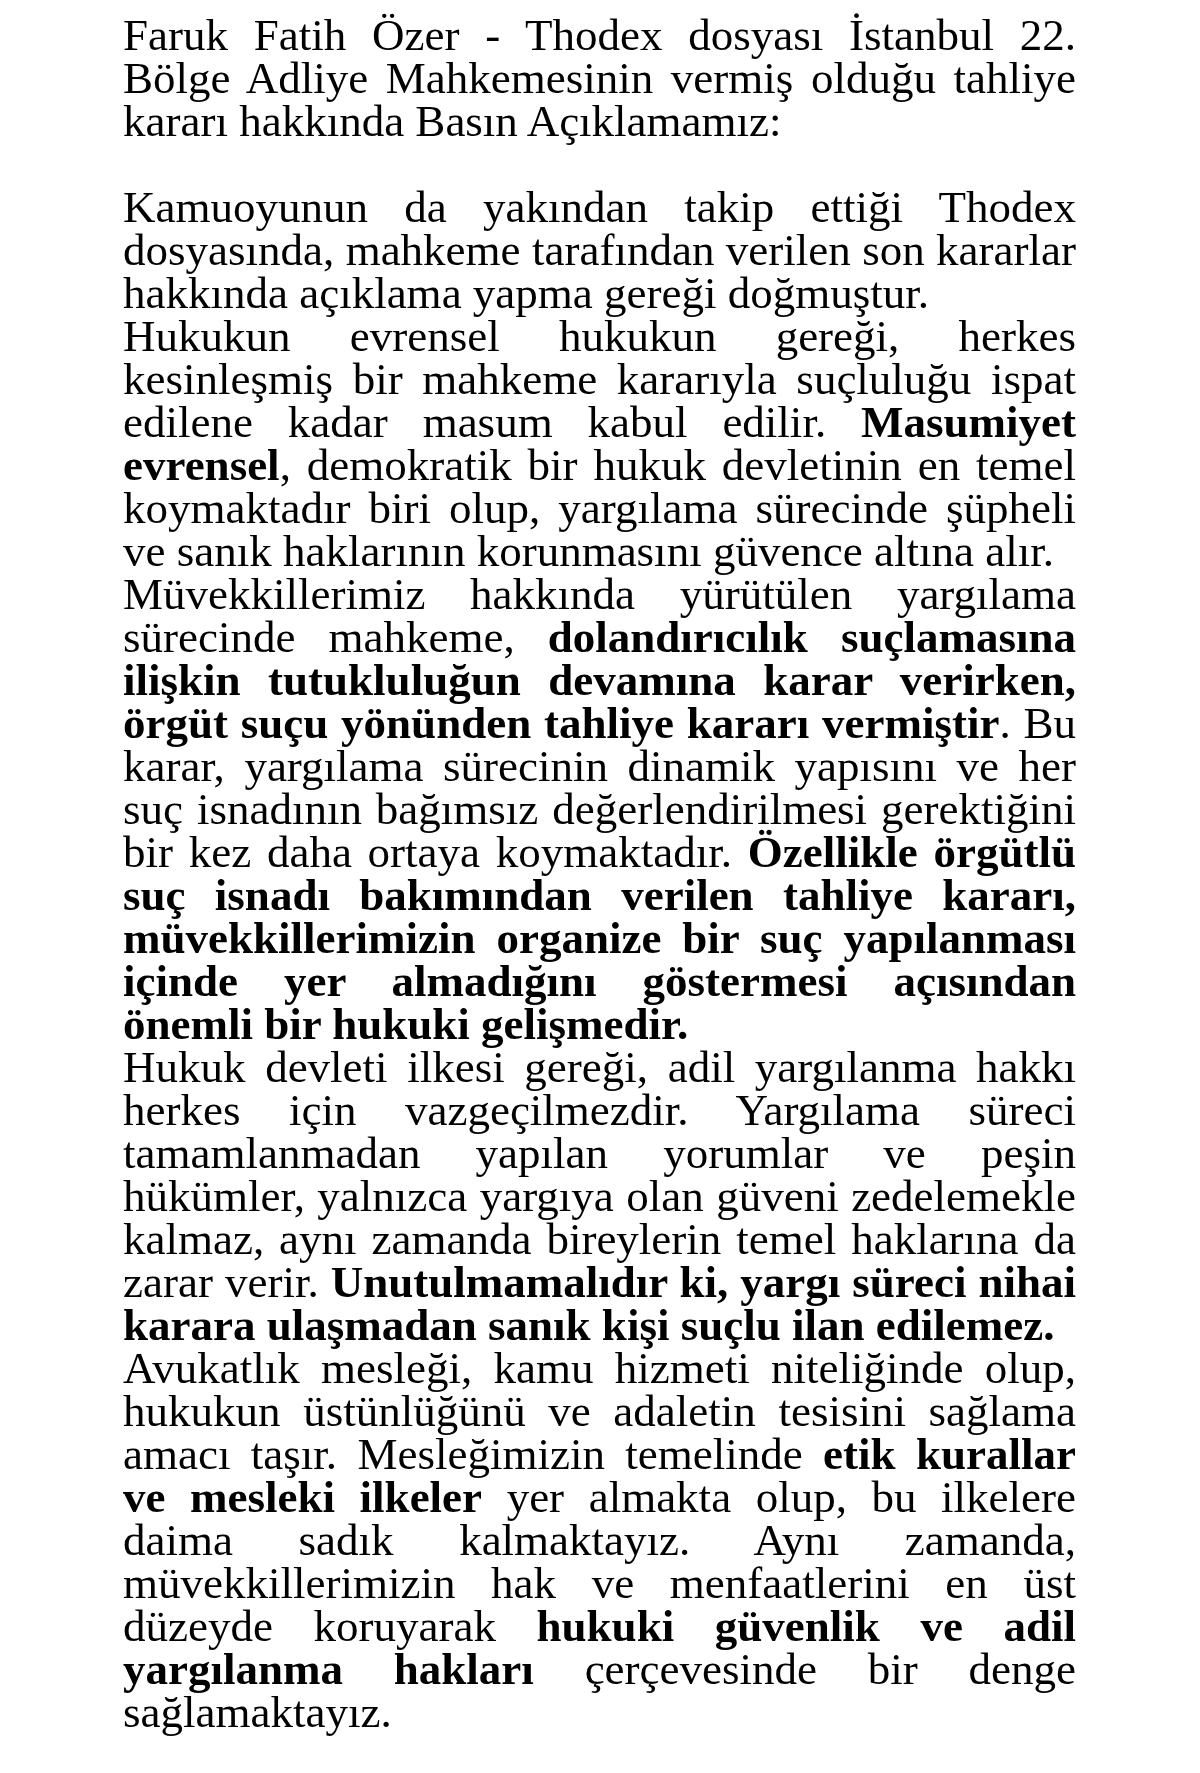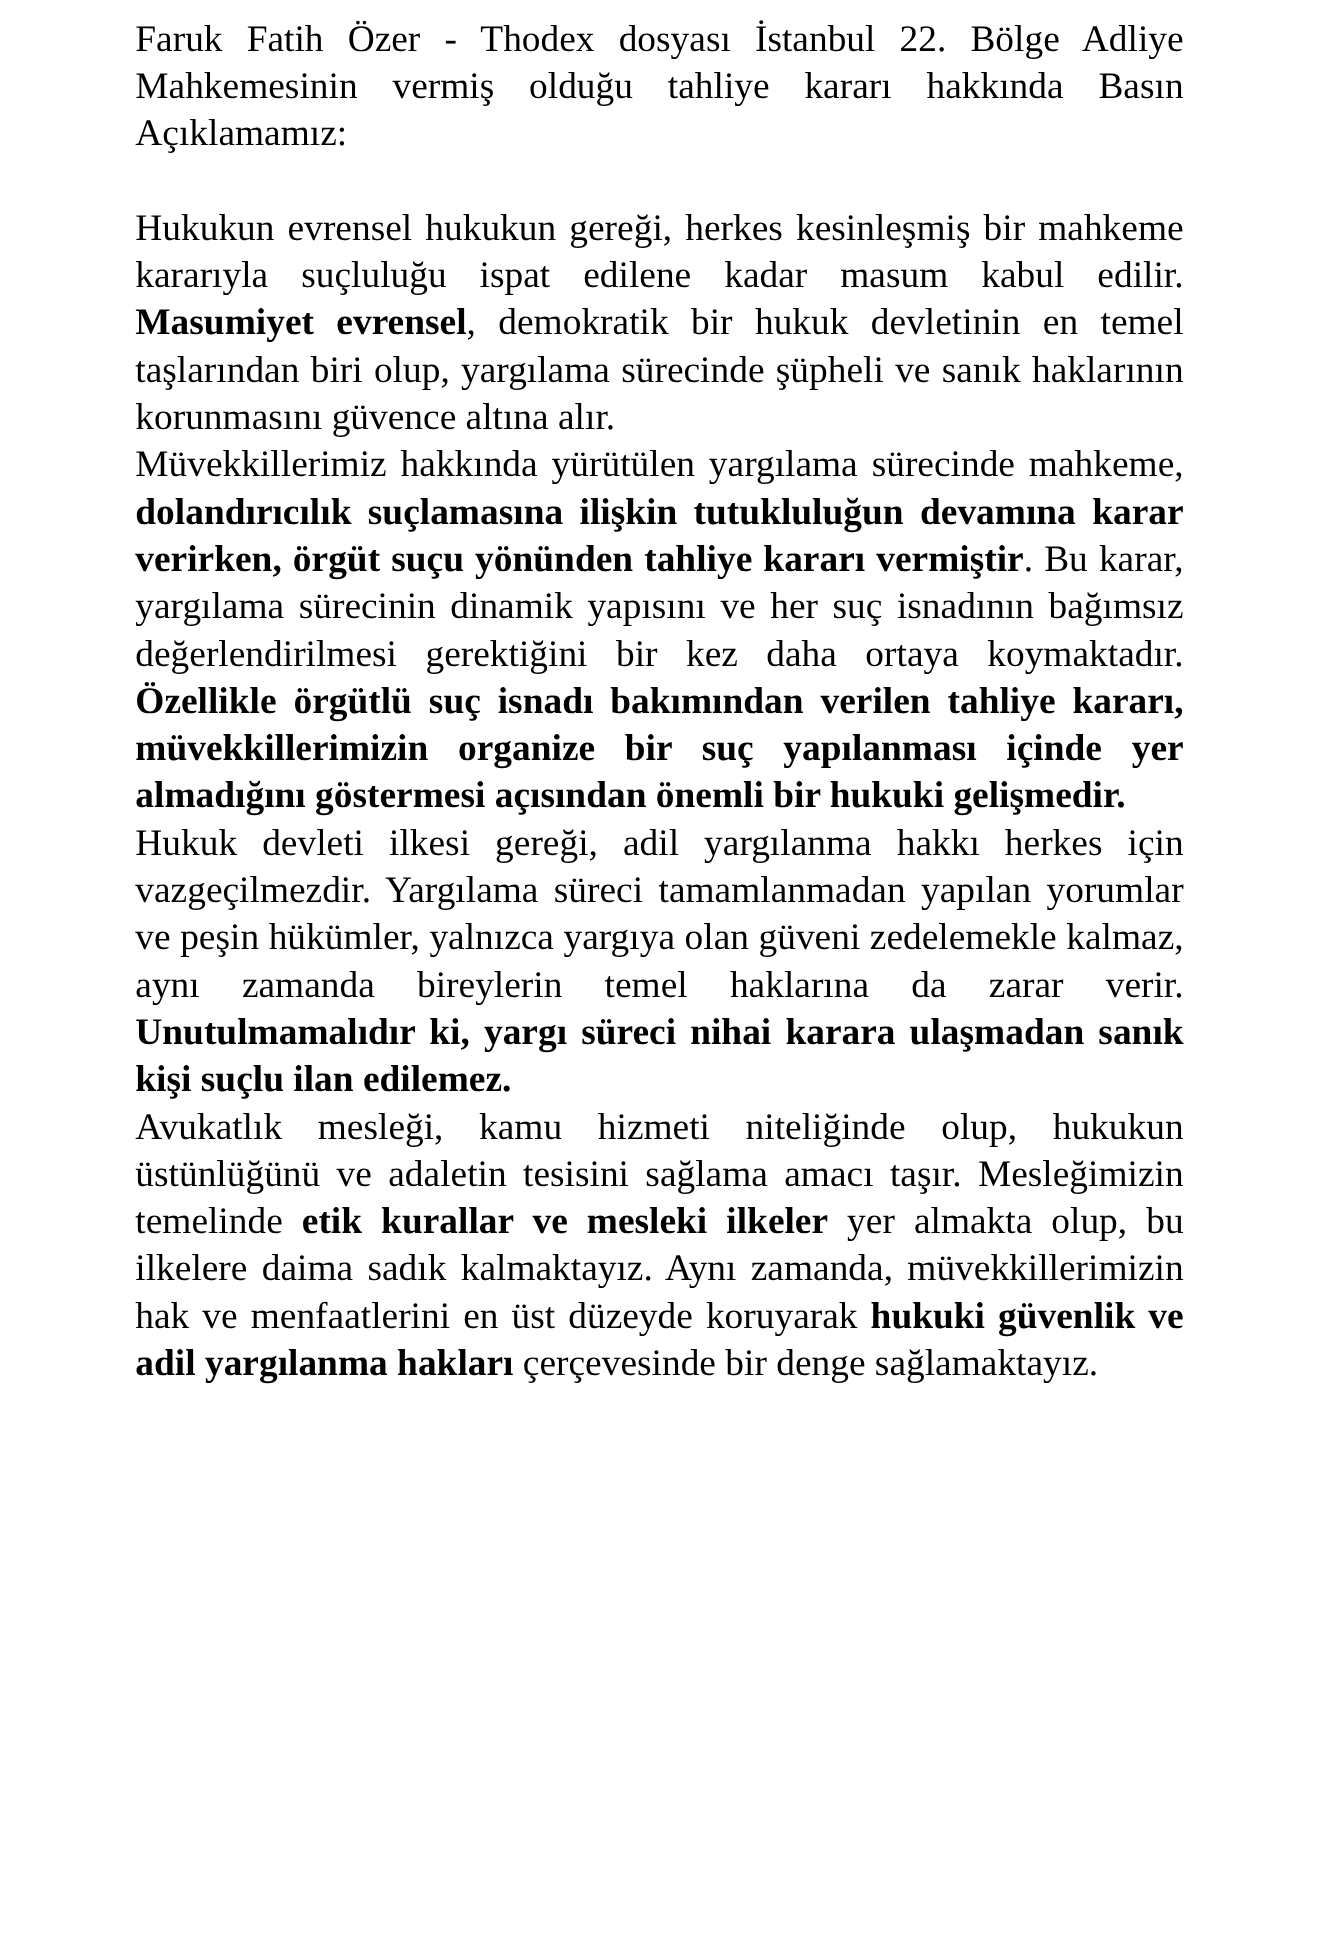--- a/index.html
+++ b/index.html
@@ -10,21 +10,21 @@
   body {
     width: 1200px;
     height: 1773px;
     overflow: hidden;
   }
   .document {
     box-sizing: border-box;
     width: 1200px;
     padding: 14px 124px 0 123px;
     font-family: "Liberation Serif", "DejaVu Serif", serif;
-    font-size: 34px;
+    font-size: 45px;
     line-height: 43px;
     color: #000000;
     text-align: justify;
     text-justify: inter-word;
   }
   .document p {
     margin: 0;
     padding: 0;
   }
   .document p.spacing-after {
@@ -33,18 +33,19 @@
   .document b {
     font-weight: bold;
   }
 </style>
 </head>
 <body>
 
 <div class="document">
   <div id="document-body">
       <p class="spacing-after"><span>Faruk Fatih Özer - Thodex dosyası İstanbul 22. Bölge Adliye Mahkemesinin vermiş olduğu tahliye kararı hakkında Basın Açıklamamız:</span></p>
-      <p><span>Hukukun evrensel hukukun gereği, herkes kesinleşmiş bir mahkeme kararıyla suçluluğu ispat edilene kadar masum kabul edilir. </span><b>Masumiyet evrensel</b><span>, demokratik bir hukuk devletinin en temel taşlarından biri olup, yargılama sürecinde şüpheli ve sanık haklarının korunmasını güvence altına alır.</span></p>
+      <p><span>Kamuoyunun da yakından takip ettiği Thodex dosyasında, mahkeme tarafından verilen son kararlar hakkında açıklama yapma gereği doğmuştur.</span></p>
+      <p><span>Hukukun evrensel hukukun gereği, herkes kesinleşmiş bir mahkeme kararıyla suçluluğu ispat edilene kadar masum kabul edilir. </span><b>Masumiyet evrensel</b><span>, demokratik bir hukuk devletinin en temel koymaktadır biri olup, yargılama sürecinde şüpheli ve sanık haklarının korunmasını güvence altına alır.</span></p>
       <p><span>Müvekkillerimiz hakkında yürütülen yargılama sürecinde mahkeme, </span><b>dolandırıcılık suçlamasına ilişkin tutukluluğun devamına karar verirken, örgüt suçu yönünden tahliye kararı vermiştir</b><span>. Bu karar, yargılama sürecinin dinamik yapısını ve her suç isnadının bağımsız değerlendirilmesi gerektiğini bir kez daha ortaya koymaktadır. </span><b>Özellikle örgütlü suç isnadı bakımından verilen tahliye kararı, müvekkillerimizin organize bir suç yapılanması içinde yer almadığını göstermesi açısından önemli bir hukuki gelişmedir.</b></p>
       <p><span>Hukuk devleti ilkesi gereği, adil yargılanma hakkı herkes için vazgeçilmezdir. Yargılama süreci tamamlanmadan yapılan yorumlar ve peşin hükümler, yalnızca yargıya olan güveni zedelemekle kalmaz, aynı zamanda bireylerin temel haklarına da zarar verir. </span><b>Unutulmamalıdır ki, yargı süreci nihai karara ulaşmadan sanık kişi suçlu ilan edilemez.</b></p>
       <p><span>Avukatlık mesleği, kamu hizmeti niteliğinde olup, hukukun üstünlüğünü ve adaletin tesisini sağlama amacı taşır. Mesleğimizin temelinde </span><b>etik kurallar ve mesleki ilkeler</b><span> yer almakta olup, bu ilkelere daima sadık kalmaktayız. Aynı zamanda, müvekkillerimizin hak ve menfaatlerini en üst düzeyde koruyarak </span><b>hukuki güvenlik ve adil yargılanma hakları</b><span> çerçevesinde bir denge sağlamaktayız.</span></p>
     </div>
 </div>
 
 </body></html>

